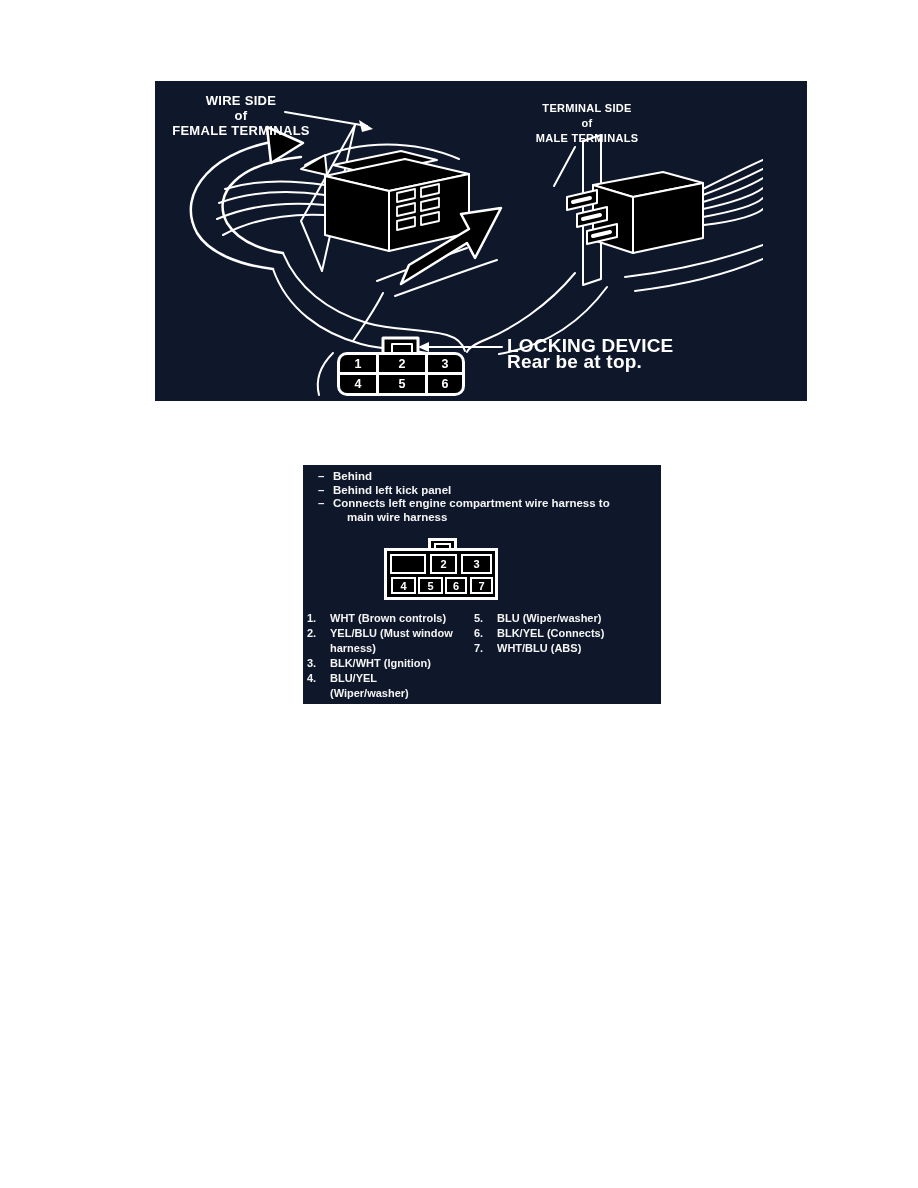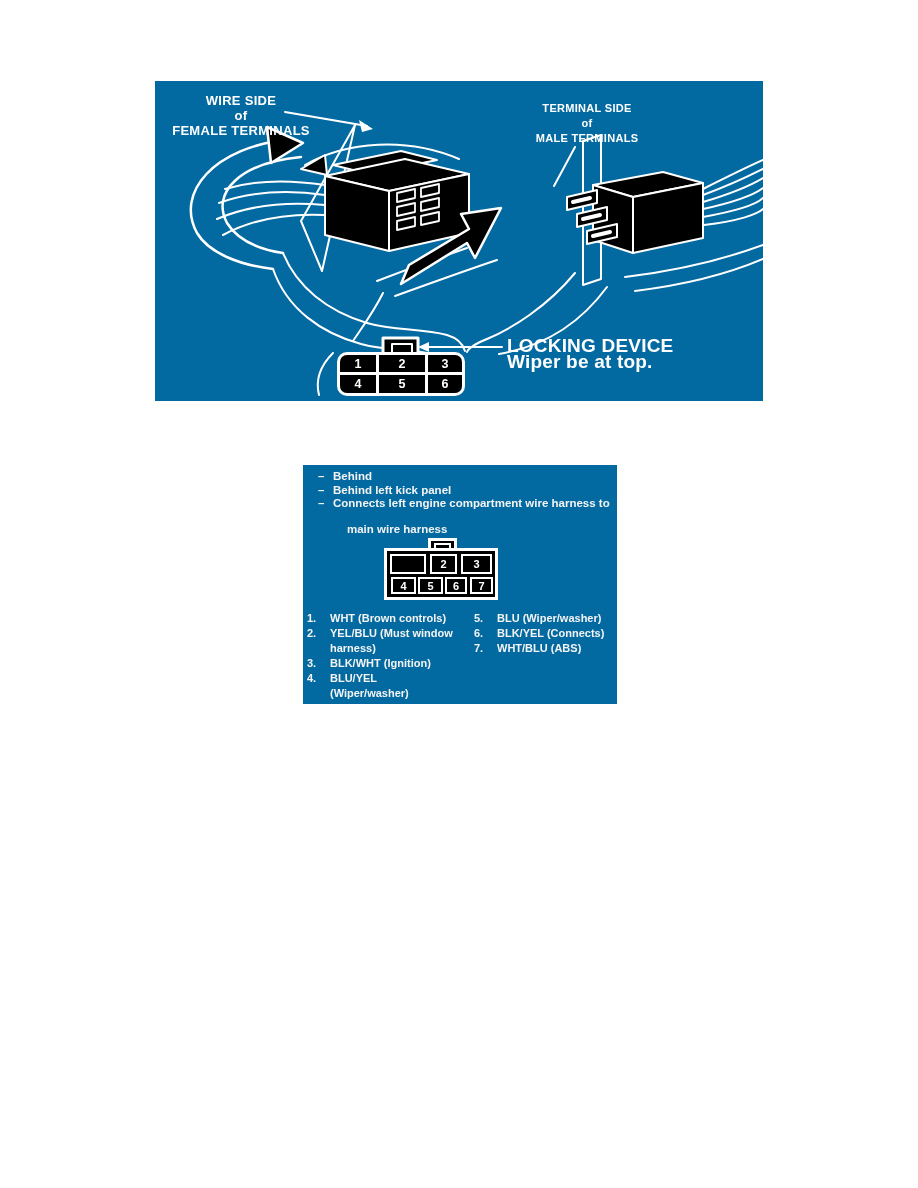--- a/index.html
+++ b/index.html
@@ -1,21 +1,21 @@
 <!DOCTYPE html>
 <html><head>
 <meta charset="utf-8">
 <style>
   html,body{margin:0;padding:0;}
   body{
     width:918px;height:1188px;position:relative;
     background:#ffffff;
     font-family:"Liberation Sans",sans-serif;
   }
-  .panel{position:absolute;background:#0369a1;overflow:hidden;}
+  .panel{position:absolute;background:#0f172a;overflow:hidden;padding-left:44px;}
   #panel-top{left:155px;top:81px;width:608px;height:320px;}
   #panel-bottom{left:303px;top:465px;width:314px;height:239px;}
   #art-top{position:absolute;left:0;top:0;width:608px;height:320px;}
 
   .lbl{position:absolute;color:#fff;font-weight:bold;}
   #lbl-female{left:8px;top:12px;width:156px;text-align:center;font-size:13px;line-height:15px;letter-spacing:.3px;}
   #lbl-male{left:368px;top:20px;width:128px;text-align:center;font-size:11px;line-height:15px;letter-spacing:.3px;}
   #lbl-locking{left:352px;top:257px;font-size:19px;line-height:15.5px;letter-spacing:.2px;}
 
   
@@ -27,21 +27,21 @@
   #conn6 .grid6{
     display:grid;grid-template-columns:36px 46px 34px;grid-template-rows:17px 18px;
     gap:3px;width:122px;height:38px;background:#fff;
   }
   .cell6{background:#000;color:#fff;font-weight:bold;font-size:12.5px;
     display:flex;align-items:center;justify-content:center;}
 
   
   .note-row{display:flex;color:#f4f4f4;font-weight:bold;font-size:11.5px;line-height:13.5px;}
   .note-dash{width:15px;flex:none;}
-  .note-wrap{padding-left:14px;margin-top:12px;}
+  .note-wrap{padding-left:14px;}
   #notes{position:absolute;left:15px;top:5px;width:292px;}
 
   #conn7{
     position:absolute;left:81px;top:83px;width:114px;height:52px;
     box-sizing:border-box;border:3px solid #fff;background:#000;
   }
   .cell7{
     position:absolute;box-sizing:border-box;border:2px solid #fff;background:#000;
     color:#fff;font-weight:bold;font-size:11px;
     display:flex;align-items:center;justify-content:center;
@@ -157,21 +157,21 @@
   </div>
 
   <div class="lbl" id="lbl-male">
     <div>TERMINAL SIDE</div>
     <div>of</div>
     <div>MALE TERMINALS</div>
   </div>
 
   <div class="lbl" id="lbl-locking">
     <div>LOCKING DEVICE</div>
-    <div>Wiper be at top.</div>
+    <div>Rear be at top.</div>
   </div>
 
   <div id="conn6">
     <div class="grid6">
       <div class="cell6">1</div>
       <div class="cell6">2</div>
       <div class="cell6">3</div>
       <div class="cell6">4</div>
       <div class="cell6">5</div>
       <div class="cell6">6</div>

